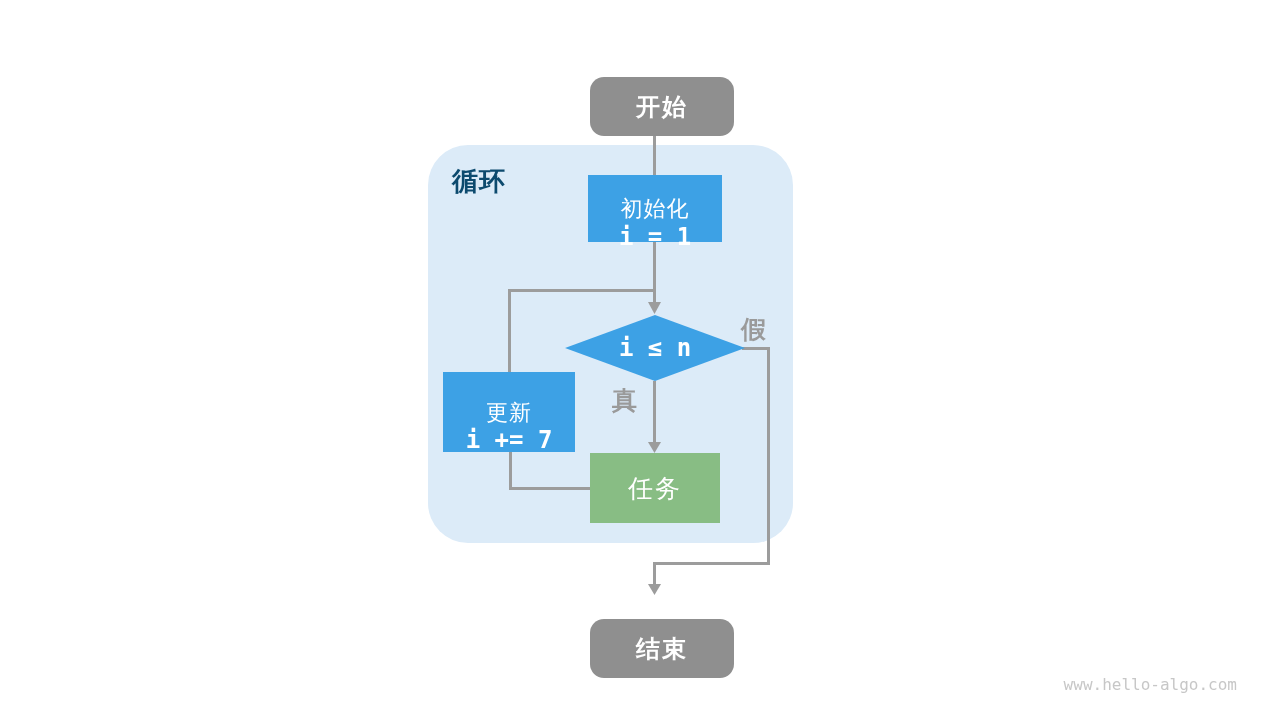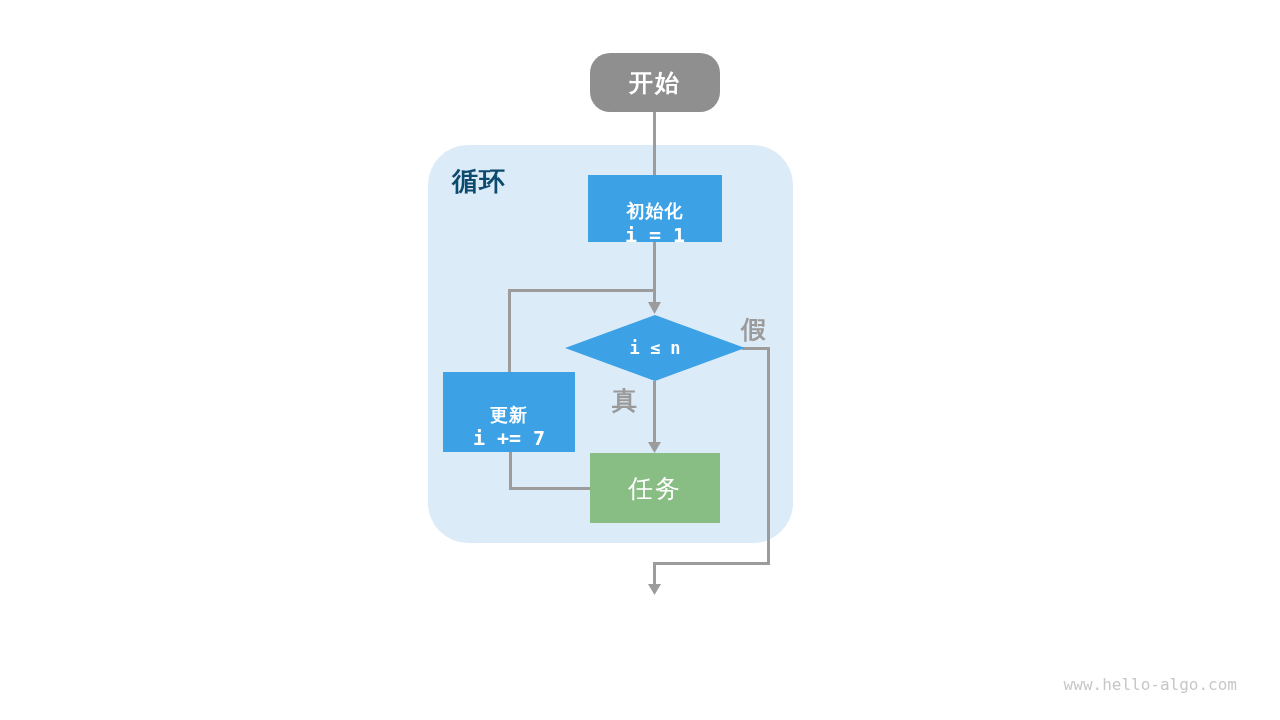--- a/index.html
+++ b/index.html
@@ -34,46 +34,47 @@
   
   .node {
     display: flex;
     flex-direction: column;
     align-items: center;
     justify-content: center;
     color: #ffffff;
     text-align: center;
   }
   .terminal {
-    width: 130px; height: 59px;
+    width: 144px; height: 59px;
     background: #8F8F8F;
-    border-radius: 20px;
+    border-radius: 14px;
     font-size: 24px;
     font-weight: bold;
     letter-spacing: 2px;
+    margin-top: 24px;
   }
   .node-start { left: 590px; top: 53px; }
   .node-end   { left: 590px; top: 595px; }
 
   .process-blue {
     background: #3DA1E5;
   }
   .node-init   { left: 588px; top: 175px; width: 134px; height: 67px; }
   .node-update { left: 443px; top: 372px; width: 132px; height: 80px; }
 
   .node-title {
-    font-size: 18px;
-    font-weight: bold;
+    font-size: 22px;
+    font-weight: normal;
     letter-spacing: 1px;
     line-height: 1.25;
     margin-top: 30px;
   }
   .node-code {
     font-family: "DejaVu Sans Mono", monospace;
-    font-size: 20px;
+    font-size: 24px;
     font-weight: bold;
     line-height: 1.2;
   }
 
   .node-task {
     left: 590px; top: 453px;
     width: 130px; height: 70px;
     background: #88BD84;
     font-size: 25px;
     font-weight: normal;
@@ -81,21 +82,21 @@
   }
 
   .diamond-label {
     left: 565px; top: 315px;
     width: 180px; height: 66px;
     display: flex;
     align-items: center;
     justify-content: center;
     color: #ffffff;
     font-family: "DejaVu Sans Mono", monospace;
-    font-size: 17px;
+    font-size: 24px;
     font-weight: bold;
   }
 
   .branch-label {
     font-size: 25px;
     font-weight: bold;
     color: #9A9A9A;
   }
   .label-true  { left: 612px; top: 384px; }
   .label-false { left: 741px; top: 313px; }
@@ -152,19 +153,22 @@
 
   <div class="abs node process-blue node-update">
     <span class="node-title">更新</span>
     <span class="node-code">i += 7</span>
   </div>
 
   <div class="abs node node-task">
     <span>任务</span>
   </div>
 
+  <div class="abs node terminal node-end">
+    <span>结束</span>
+  </div>
 
   <div class="abs branch-label label-true">真</div>
   <div class="abs branch-label label-false">假</div>
 
   <div class="abs watermark">www.hello-algo.com</div>
 
 </div>
 
 </body></html>

